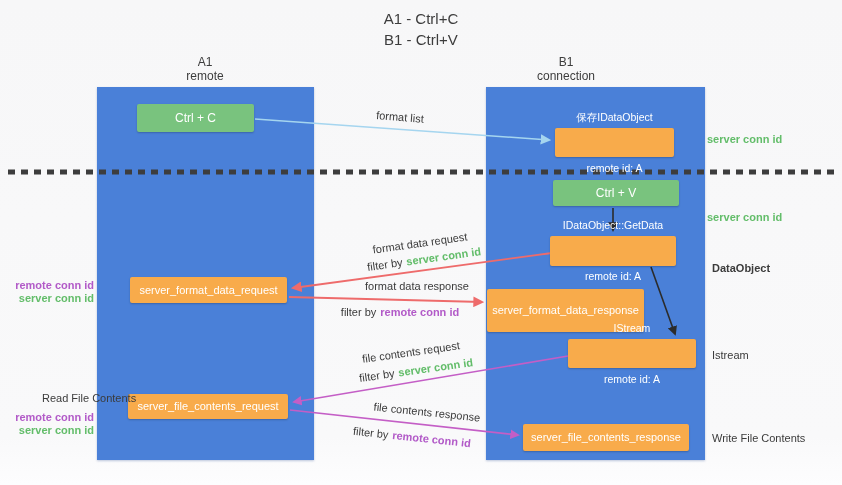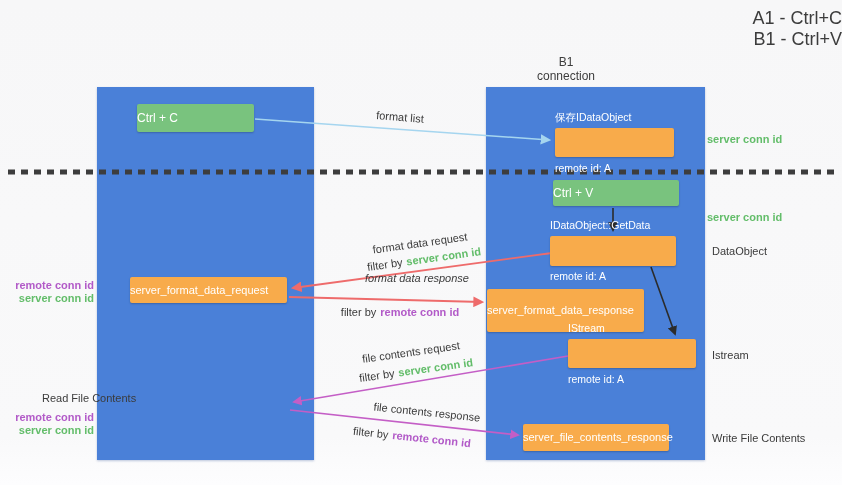--- a/index.html
+++ b/index.html
@@ -7,23 +7,23 @@
   .canvas {
     position: relative;
     width: 842px;
     height: 485px;
     background: linear-gradient(#f7f7f8 0%, #f9f9fa 90%, #fdfdfe 100%);
     overflow: hidden;
   }
   .title-block {
     position: absolute;
     top: 8px; left: 0; right: 0;
-    text-align: right;
+    text-align: center;
     color: #3c3c3c;
-    font-size: 18px;
+    font-size: 15px;
     line-height: 21px;
   }
   .lane-header {
     position: absolute;
     text-align: center;
     color: #3d3d3d;
     font-size: 12px;
     line-height: 14px;
     width: 140px;
   }
@@ -39,21 +39,21 @@
   svg.overlay {
     position: absolute;
     left: 0; top: 0;
     width: 842px; height: 485px;
     pointer-events: none;
   }
   .box {
     position: absolute;
     display: flex;
     flex-direction: column;
-    align-items: flex-start;
+    align-items: center;
     justify-content: center;
     color: #ffffff;
     border-radius: 2px;
     text-align: center;
     box-shadow: 0 1px 2px rgba(0,0,0,0.22);
     font-size: 11px;
     line-height: 13px;
   }
   .box-green  { background: #79c37e; }
   .box-orange { background: #f8ab4b; }
@@ -79,20 +79,24 @@
 </head>
 <body>
 
 <div class="canvas">
 
   <div class="title-block">
     <div>A1 - Ctrl+C</div>
     <div>B1 - Ctrl+V</div>
   </div>
 
+  <div class="lane-header" style="left:135px; top:55px;">
+    <div>A1</div>
+    <div>remote</div>
+  </div>
   <div class="lane-header" style="left:496px; top:55px;">
     <div>B1</div>
     <div>connection</div>
   </div>
 
   <div class="lane lane-left"></div>
   <div class="lane lane-right"></div>
 
   <svg class="overlay" viewBox="0 0 842 485">
     <defs>
@@ -151,54 +155,57 @@
 
   <div class="box box-orange" style="left:487px; top:289px; width:157px; height:43px;">
     <span>server_format_data_response</span>
   </div>
 
   <div class="box box-orange two-line" style="left:568px; top:339px; width:128px; height:29px;">
     <span>IStream</span>
     <span>remote id: A</span>
   </div>
 
-
-  <div class="box box-orange" style="left:523px; top:424px; width:146px; height:27px;">
+  <div class="box box-orange" style="left:128px; top:394px; width:160px; height:25px;">
+    <span>server_file_contents_request</span>
+  </div>
+
+  <div class="box box-orange" style="left:523px; top:424px; width:166px; height:27px;">
     <span>server_file_contents_response</span>
   </div>
 
   <div class="arrow-label" style="left:400px; top:117px; transform:translate(-50%,-50%) rotate(4.5deg);">format list</div>
 
   <div class="arrow-label" style="left:420px; top:243px; transform:translate(-50%,-50%) rotate(-8deg);">format data request</div>
 
   <div class="arrow-label" style="left:424px; top:259px; transform:translate(-50%,-50%) rotate(-8deg);">
     <span>filter by</span><span class="t-green filter-colored">server conn id</span>
   </div>
 
-  <div class="arrow-label" style="left:417px; top:278px; transform:translate(-50%,-50%);font-style:italic;">format data response</div>
+  <div class="arrow-label" style="left:417px; top:286px; transform:translate(-50%,-50%);">format data response</div>
 
   <div class="arrow-label" style="left:400px; top:312px; transform:translate(-50%,-50%);">
     <span>filter by</span><span class="t-purple filter-colored">remote conn id</span>
   </div>
 
   <div class="arrow-label" style="left:411px; top:352px; transform:translate(-50%,-50%) rotate(-8deg);">file contents request</div>
 
   <div class="arrow-label" style="left:416px; top:370px; transform:translate(-50%,-50%) rotate(-8deg);">
     <span>filter by</span><span class="t-green filter-colored">server conn id</span>
   </div>
 
   <div class="arrow-label" style="left:427px; top:412px; transform:translate(-50%,-50%) rotate(6deg);">file contents response</div>
 
   <div class="arrow-label" style="left:412px; top:437px; transform:translate(-50%,-50%) rotate(6deg);">
     <span>filter by</span><span class="t-purple filter-colored">remote conn id</span>
   </div>
 
   <div class="annot t-green" style="left:707px; top:133px;">server conn id</div>
   <div class="annot t-green" style="left:707px; top:211px;">server conn id</div>
-  <div class="annot t-dark" style="left:712px; top:245px;">DataObject</div>
+  <div class="annot t-dark" style="left:712px; top:262px;font-weight:bold;">DataObject</div>
   <div class="annot t-dark" style="left:712px; top:349px;">Istream</div>
   <div class="annot t-dark" style="left:712px; top:432px;">Write File Contents</div>
 
   <div class="annot annot-left t-purple" style="top:279px;">remote conn id</div>
   <div class="annot annot-left t-green" style="top:292px;">server conn id</div>
   <div class="annot annot-left t-dark" style="top:392px;margin-left:42px;">Read File Contents</div>
   <div class="annot annot-left t-purple" style="top:411px;">remote conn id</div>
   <div class="annot annot-left t-green" style="top:424px;">server conn id</div>
 
 </div>

